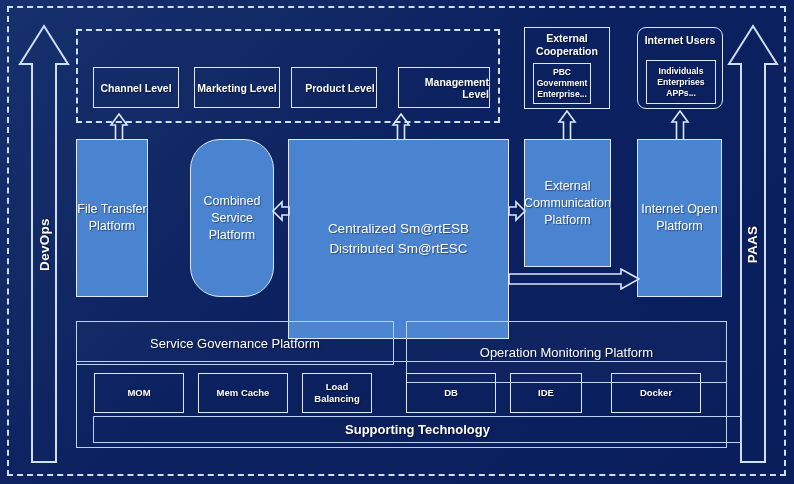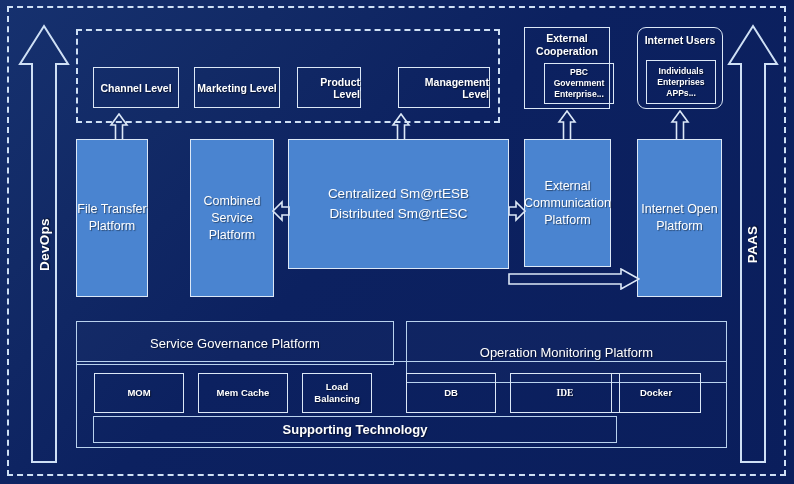--- a/index.html
+++ b/index.html
@@ -166,21 +166,21 @@
     color: #ffffff;
     font-size: 9.5px;
     font-weight: bold;
     text-align: center;
     line-height: 12px;
     text-shadow: 1px 1px 1px rgba(0,0,0,0.5);
   }
   .support-bar {
     position: absolute;
     left: 93px; top: 416px;
-    width: 524px; height: 27px;
+    width: 649px; height: 27px;
     box-sizing: border-box;
     border: 1.5px solid #b9d2ee;
     display: flex;
     align-items: center;
     justify-content: center;
     color: #ffffff;
     font-size: 13px;
     font-weight: bold;
     text-shadow: 1px 1px 1px rgba(0,0,0,0.5);
   }
@@ -215,30 +215,30 @@
   </div>
 
   <div class="levels-dash"></div>
 
   <div class="lvl-box" style="left:93px; width:86px;">
     <span>Channel Level</span>
   </div>
   <div class="lvl-box" style="left:194px; width:86px;">
     <span>Marketing Level</span>
   </div>
-  <div class="lvl-box" style="left:297px; width:64px;padding-left:12px;">
+  <div class="lvl-box" style="left:291px; width:86px;padding-left:12px;">
     <span>Product Level</span>
   </div>
   <div class="lvl-box" style="left:398px; width:92px;">
     <span>Management Level</span>
   </div>
 
   <div class="ext-outer" style="left:524px; top:27px; width:86px; height:82px;">
     <div class="ext-title" style="top:4px;">External Cooperation</div>
-    <div class="ext-inner" style="left:8px; top:35px; width:70px; height:41px;margin-left:11px;">PBC Government Enterprise...</div>
+    <div class="ext-inner" style="left:8px; top:35px; width:58px; height:41px;">PBC Government Enterprise...</div>
   </div>
 
   <div class="ext-outer" style="left:637px; top:27px; width:86px; height:82px;border-radius:9px;">
     <div class="ext-title" style="top:6px;">Internet Users</div>
     <div class="ext-inner" style="left:8px; top:32px; width:70px; height:44px;">Individuals Enterprises APPs...</div>
   </div>
 
   <div class="conn" style="left:109px; top:113px;">
     <svg width="20" height="29" viewBox="0 0 20 29">
       <polygon points="10,1 18,12 13.5,12 13.5,28 6.5,28 6.5,12 2,12" fill="none" stroke="#dce8f7" stroke-width="1.6"></polygon>
@@ -257,25 +257,25 @@
   <div class="conn" style="left:670px; top:110px;">
     <svg width="20" height="32" viewBox="0 0 20 32">
       <polygon points="10,1 18,12 13.5,12 13.5,31 6.5,31 6.5,12 2,12" fill="none" stroke="#dce8f7" stroke-width="1.6"></polygon>
     </svg>
   </div>
 
   <div class="plat small" style="left:76px; top:139px; width:72px; height:158px;">
     <span>File Transfer Platform</span>
   </div>
 
-  <div class="plat small" style="left:190px; top:139px; width:84px; height:158px;">
+  <div class="plat small" style="left:190px; top:139px; width:84px; height:158px;border-radius:30px;">
     <span>Combined Service Platform</span>
   </div>
 
-  <div class="plat center" style="left:288px; top:139px; width:221px; height:130px;">
+  <div class="plat center" style="left:288px; top:139px; width:221px; height:200px;">
     <div>
       <div>Centralized Sm@rtESB</div>
       <div>Distributed Sm@rtESC</div>
     </div>
   </div>
 
   <div class="plat small" style="left:524px; top:139px; width:87px; height:128px;">
     <span>External Communication Platform</span>
   </div>
 
@@ -315,21 +315,21 @@
   </div>
   <div class="tech-box" style="left:198px; width:90px;">
     <span>Mem Cache</span>
   </div>
   <div class="tech-box" style="left:302px; width:70px;">
     <span>Load Balancing</span>
   </div>
   <div class="tech-box" style="left:406px; width:90px;">
     <span>DB</span>
   </div>
-  <div class="tech-box" style="left:510px; width:110px;font-family:Liberation Serif, serif;">
+  <div class="tech-box" style="left:510px; width:72px;">
     <span>IDE</span>
   </div>
   <div class="tech-box" style="left:611px; width:90px;">
     <span>Docker</span>
   </div>
 
   <div class="support-bar">
     <span>Supporting Technology</span>
   </div>
 

